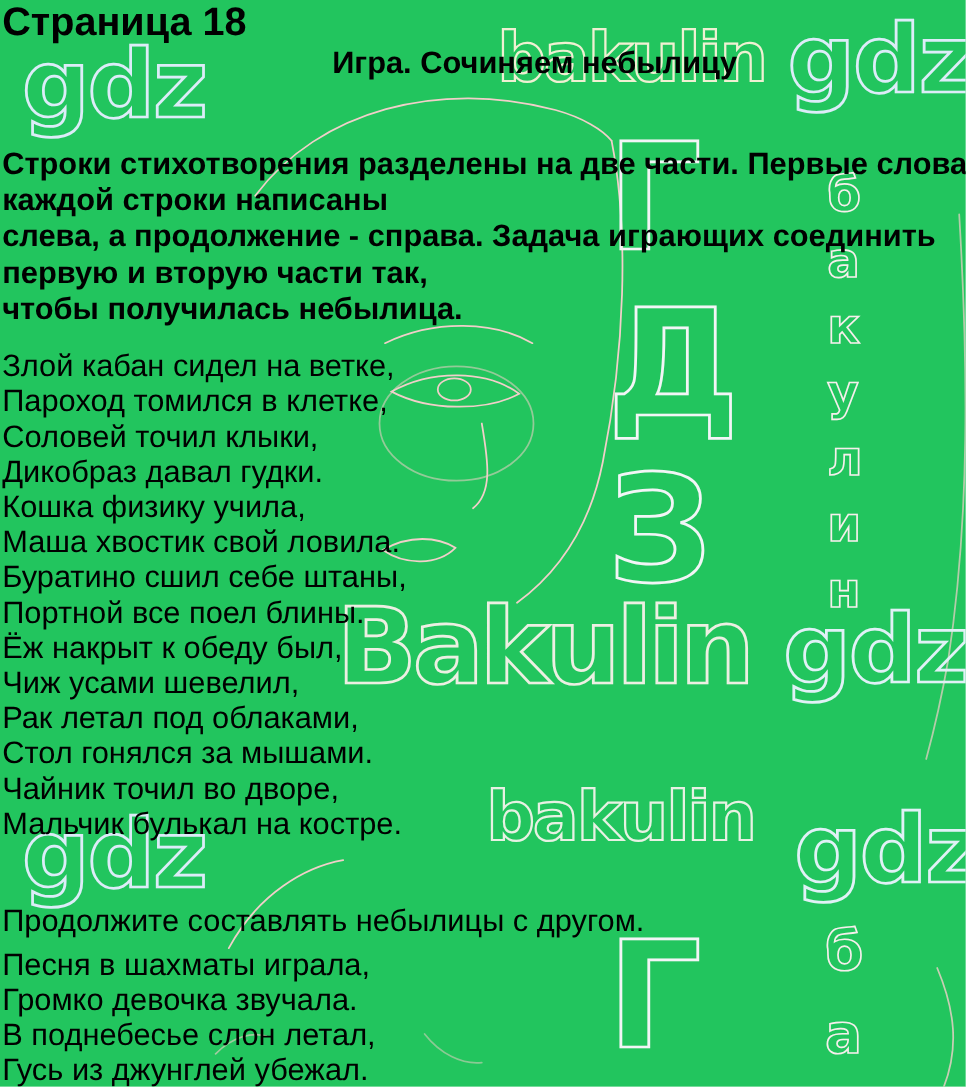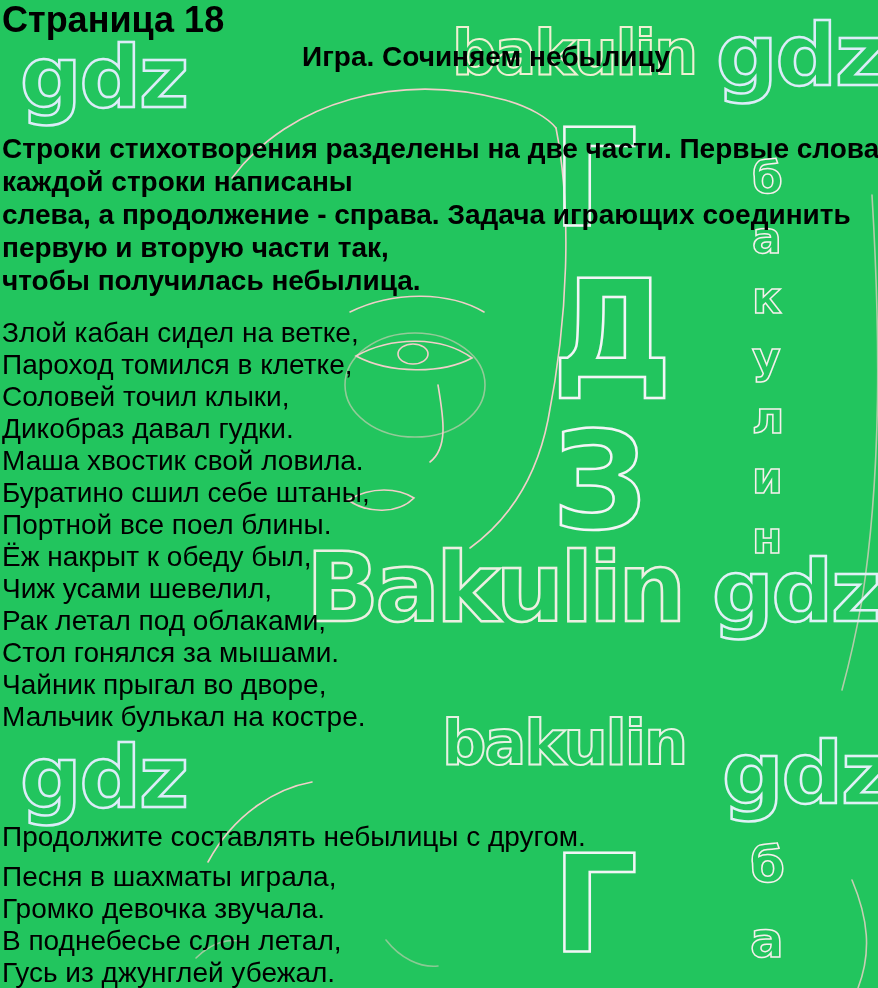--- a/index.html
+++ b/index.html
@@ -104,28 +104,29 @@
         <div>каждой строки написаны</div>
         <div>слева, а продолжение - справа. Задача играющих соединить</div>
         <div>первую и вторую части так,</div>
         <div>чтобы получилась небылица.</div>
       </div>
     <div class="poem poem-1">
         <div>Злой кабан сидел на ветке,</div>
         <div>Пароход томился в клетке,</div>
         <div>Соловей точил клыки,</div>
         <div>Дикобраз давал гудки.</div>
+        <div>Кошка физику учила,</div>
         <div>Маша хвостик свой ловила.</div>
         <div>Буратино сшил себе штаны,</div>
         <div>Портной все поел блины.</div>
         <div>Ёж накрыт к обеду был,</div>
         <div>Чиж усами шевелил,</div>
         <div>Рак летал под облаками,</div>
         <div>Стол гонялся за мышами.</div>
-        <div>Чайник прыгал во дворе,</div>
+        <div>Чайник точил во дворе,</div>
         <div>Мальчик булькал на костре.</div>
       </div>
     <div class="task-2">Продолжите составлять небылицы с другом.</div>
     <div class="poem poem-2">
         <div>Песня в шахматы играла,</div>
         <div>Громко девочка звучала.</div>
         <div>В поднебесье слон летал,</div>
         <div>Гусь из джунглей убежал.</div>
       </div>
   </div>

